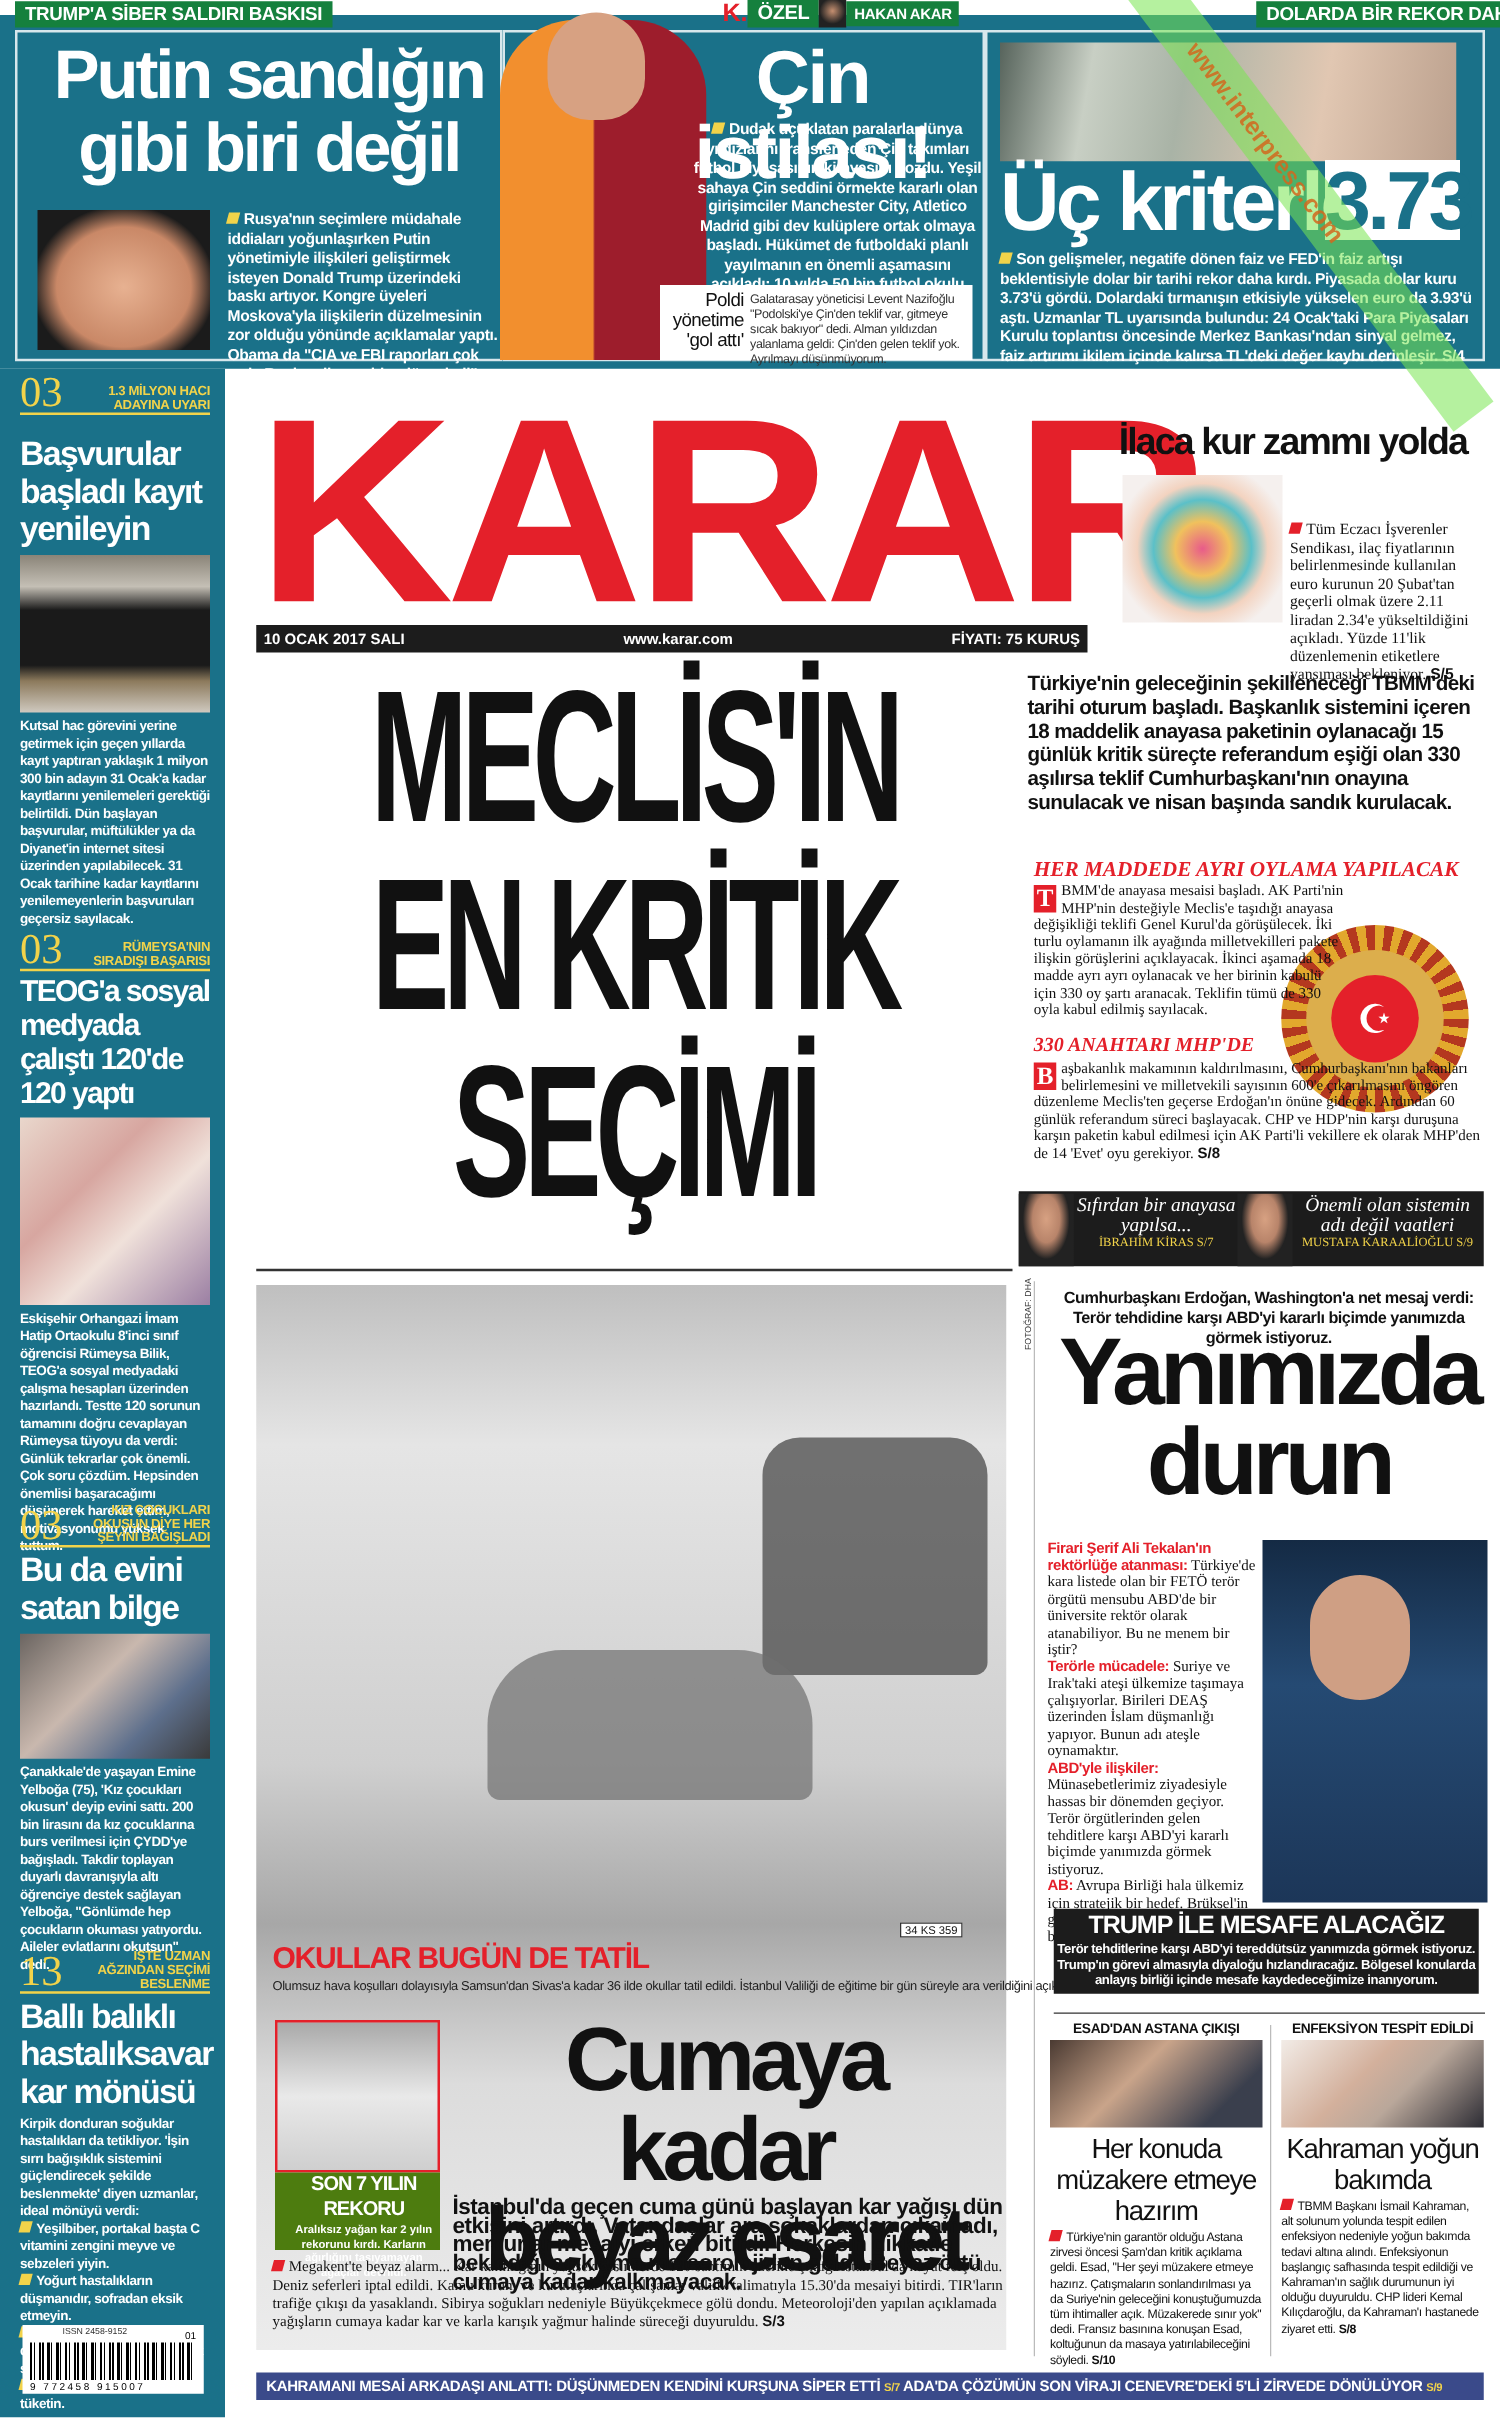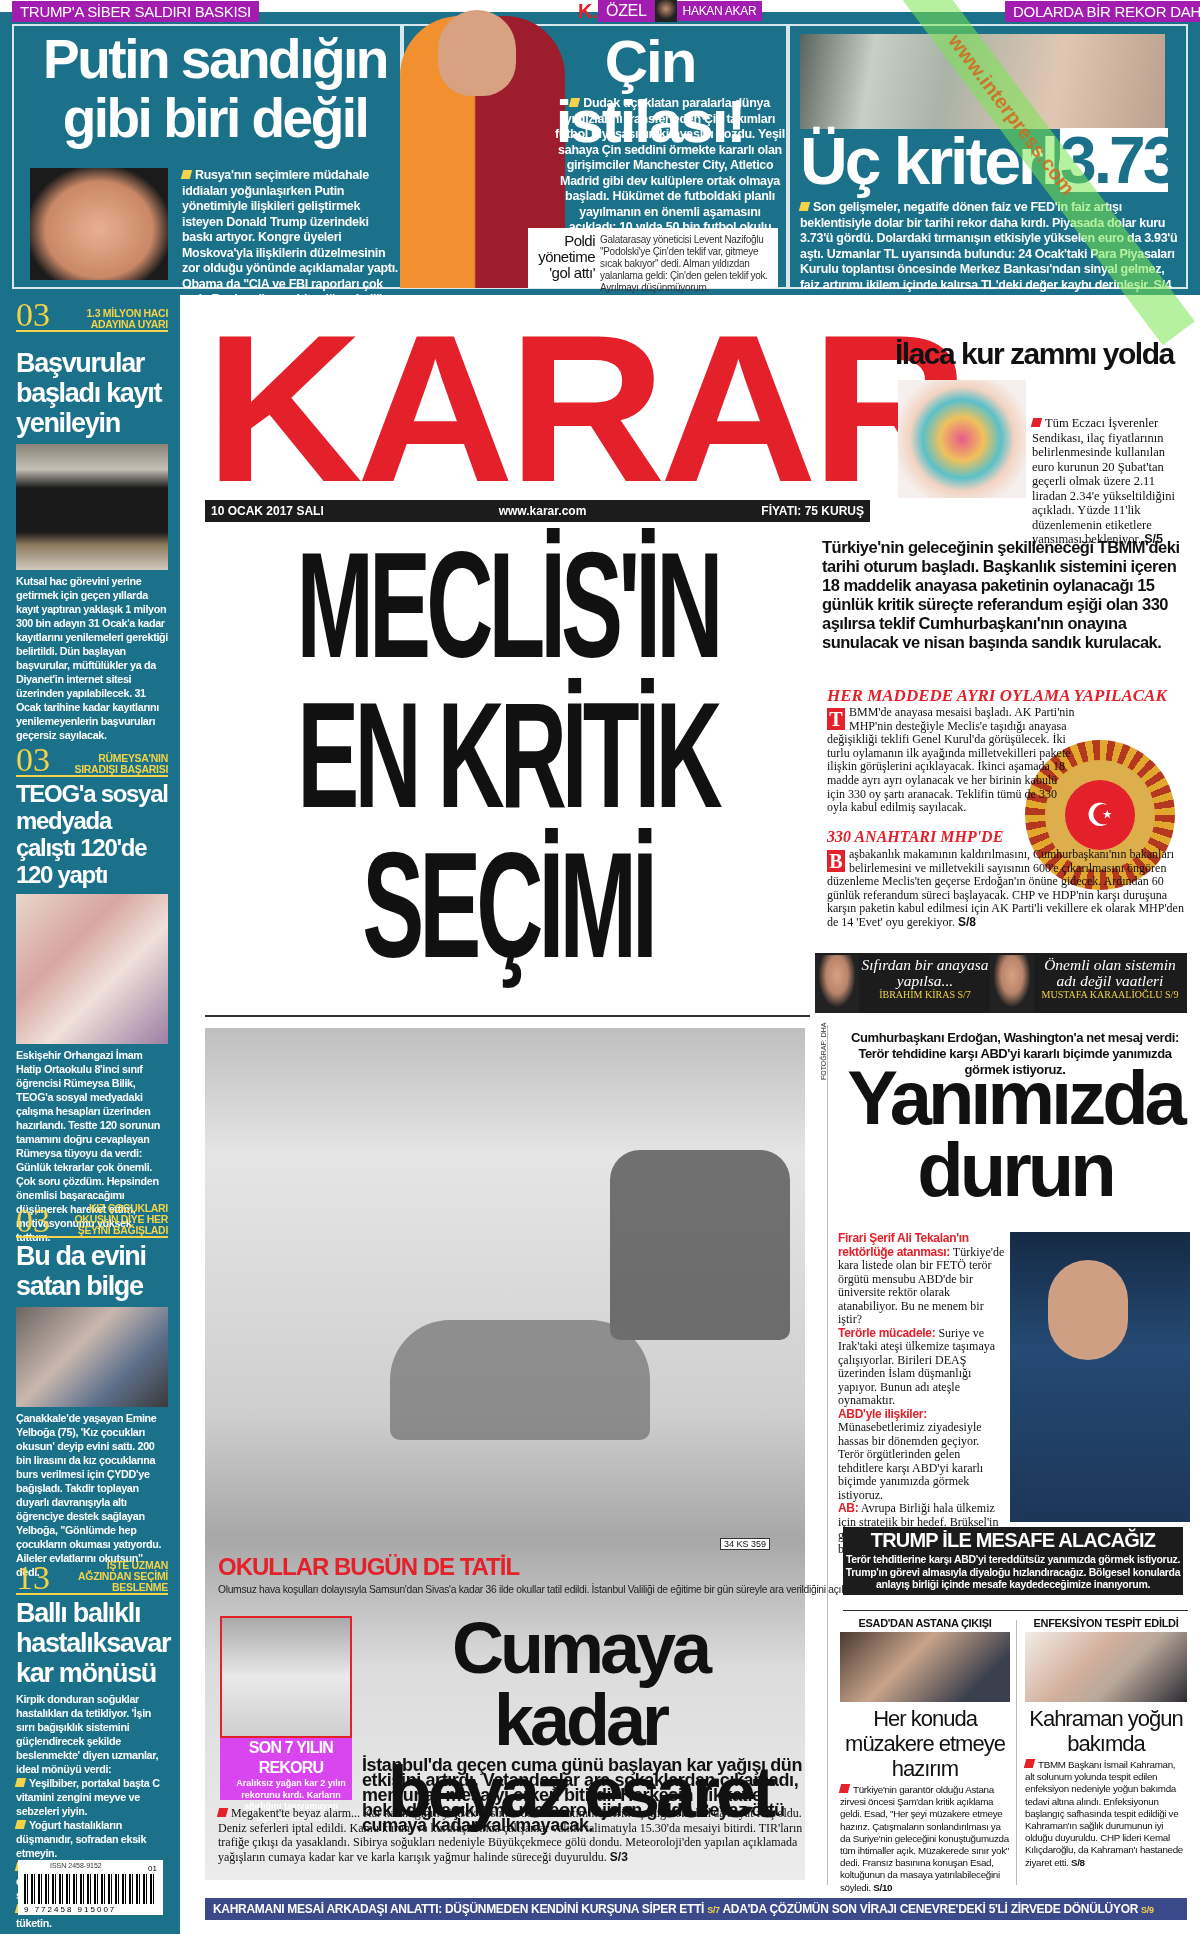--- a/index.html
+++ b/index.html
@@ -4,21 +4,21 @@
 <style>
   * { box-sizing: border-box; margin: 0; padding: 0; }
   body { width: 1200px; height: 1934px; background: #fff; font-family: "Liberation Sans", sans-serif; position: relative; overflow: hidden; color: #111; }
   .abs { position: absolute; }
   .cond { font-family: "Liberation Sans Narrow", "Liberation Sans", sans-serif; }
   .serif { font-family: "Liberation Serif", serif; }
 
   
   #top-band { left: 0; top: 12px; width: 1200px; height: 283px; background: #1a7189; }
   .top-panel { top: 24px; height: 265px; border: 2px solid #d7e7ec; background: #1a7189; }
-  .kicker-red { background: #a21caf; color: #fff; font-weight: normal; font-size: 15px; padding: 2px 8px; letter-spacing: -0.3px; white-space: nowrap; }
+  .kicker-red { background: #15803d; color: #fff; font-weight: bold; font-size: 15px; padding: 2px 8px; letter-spacing: -0.3px; white-space: nowrap; }
   .top-head { color: #fff; font-weight: bold; letter-spacing: -2px; line-height: 1; }
   .top-body { color: #fff; font-weight: bold; font-size: 12.5px; line-height: 15.5px; letter-spacing: -0.3px; }
   .bullet-y { display: inline-block; width: 9px; height: 9px; background: #f2d34a; margin-right: 4px; transform: skewX(-15deg); }
   .bullet-r { display: inline-block; width: 9px; height: 9px; background: #e4202a; margin-right: 4px; transform: skewX(-15deg); }
   #trump-photo { left: 30px; top: 168px; width: 138px; height: 112px; background: radial-gradient(ellipse at 50% 55%, #e7b191 0%, #c98867 55%, #1b1b1b 75%); }
   #poldi-photo { left: 400px; top: 16px; width: 165px; height: 272px; background: linear-gradient(90deg, #f28f2e 0%, #f28f2e 45%, #9d1d2c 46%, #9d1d2c 100%); border-radius: 60px 60px 0 0; }
   #poldi-head { left: 438px; top: 10px; width: 78px; height: 86px; background: #d7a182; border-radius: 40px 40px 34px 34px; }
   #money-photo { left: 800px; top: 34px; width: 365px; height: 95px; background: linear-gradient(100deg, #57645c 0%, #c8cfc4 20%, #a9b3a6 40%, #e1c7b2 70%, #bba08d 100%); }
   #money-number-box { left: 1060px; top: 128px; width: 108px; height: 64px; background: #fff; color: #1a7189; font-size: 66px; font-weight: bold; text-align: center; line-height: 64px; letter-spacing: -3px; }
 
@@ -61,21 +61,21 @@
 
   
   #snow-photo { left: 205px; top: 1028px; width: 600px; height: 852px; background: linear-gradient(180deg, #bfbfbf 0%, #e5e5e5 15%, #cfcfcf 45%, #a7a7a7 60%, #dcdcdc 75%, #ececec 100%); }
   #snow-car { left: 390px; top: 1320px; width: 260px; height: 120px; background: #6f6f6f; border-radius: 60px 60px 10px 10px; opacity: 0.7; }
   #snow-car2 { left: 610px; top: 1150px; width: 180px; height: 190px; background: #3f3f3f; border-radius: 30px 30px 10px 10px; opacity: 0.7; }
   #photo-credit { left: 806px; top: 1030px; font-size: 7px; color: #333; transform: rotate(-90deg); transform-origin: left top; white-space: nowrap; }
 
   #okullar-head { left: 218px; top: 1553px; color: #e4202a; font-weight: bold; font-size: 24px; letter-spacing: -1px; white-space: nowrap; }
   #okullar-body { left: 218px; top: 1584px; font-size: 10.3px; color: #222; white-space: nowrap; letter-spacing: -0.3px; }
   #sub-photo { left: 220px; top: 1616px; width: 132px; height: 122px; border: 2px solid #e4202a; background: linear-gradient(180deg, #a9a9a9 0%, #e9e9e9 50%, #cfcfcf 100%); }
-  #rekor-box { left: 220px; top: 1738px; width: 132px; height: 62px; background: #d946ef; color: #fff; text-align: center; padding-left: 10px; }
+  #rekor-box { left: 220px; top: 1738px; width: 132px; height: 62px; background: #4d7c0f; color: #fff; text-align: center; padding-left: 10px; }
   #rekor-head { font-weight: bold; font-size: 16px; letter-spacing: -0.8px; line-height: 20px; }
   #rekor-body { font-weight: bold; font-size: 9px; line-height: 11.5px; padding: 0 3px; }
   #cumaya-head { left: 360px; top: 1612px; width: 440px; font-weight: 900; font-size: 72px; line-height: 72px; letter-spacing: -4px; text-align: center; color: #111; }
   #cumaya-intro { left: 362px; top: 1758px; width: 450px; font-weight: bold; font-size: 18px; line-height: 15px; letter-spacing: -0.4px; }
   #cumaya-body { left: 218px; top: 1806px; width: 590px; font-family: "Liberation Serif", serif; font-size: 12px; line-height: 14.5px; }
 
   
   #erd-intro { left: 835px; top: 1030px; width: 360px; font-weight: bold; font-size: 13px; line-height: 16px; text-align: center; letter-spacing: -0.4px; }
   #erd-head { left: 820px; top: 1062px; width: 390px; font-weight: 900; font-size: 76px; line-height: 72px; letter-spacing: -4px; text-align: center; }
   #erd-photo { left: 1010px; top: 1232px; width: 180px; height: 290px; background: linear-gradient(180deg, #142a44 0%, #254a73 40%, #1c3658 100%); }

